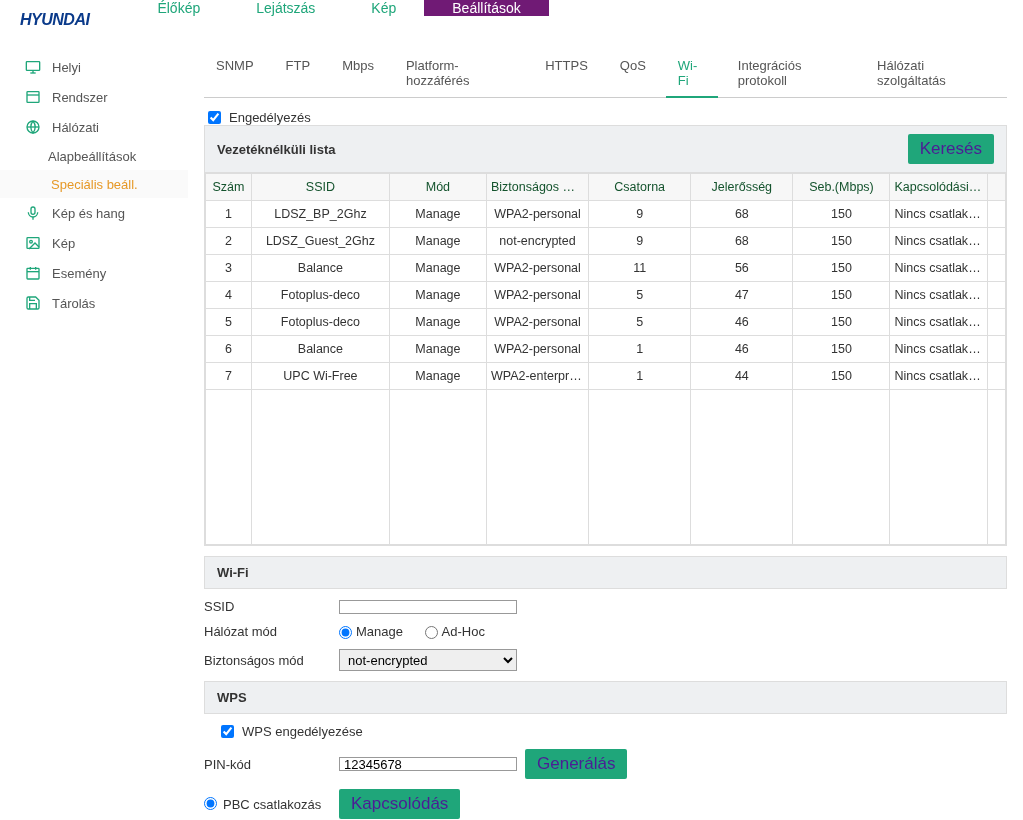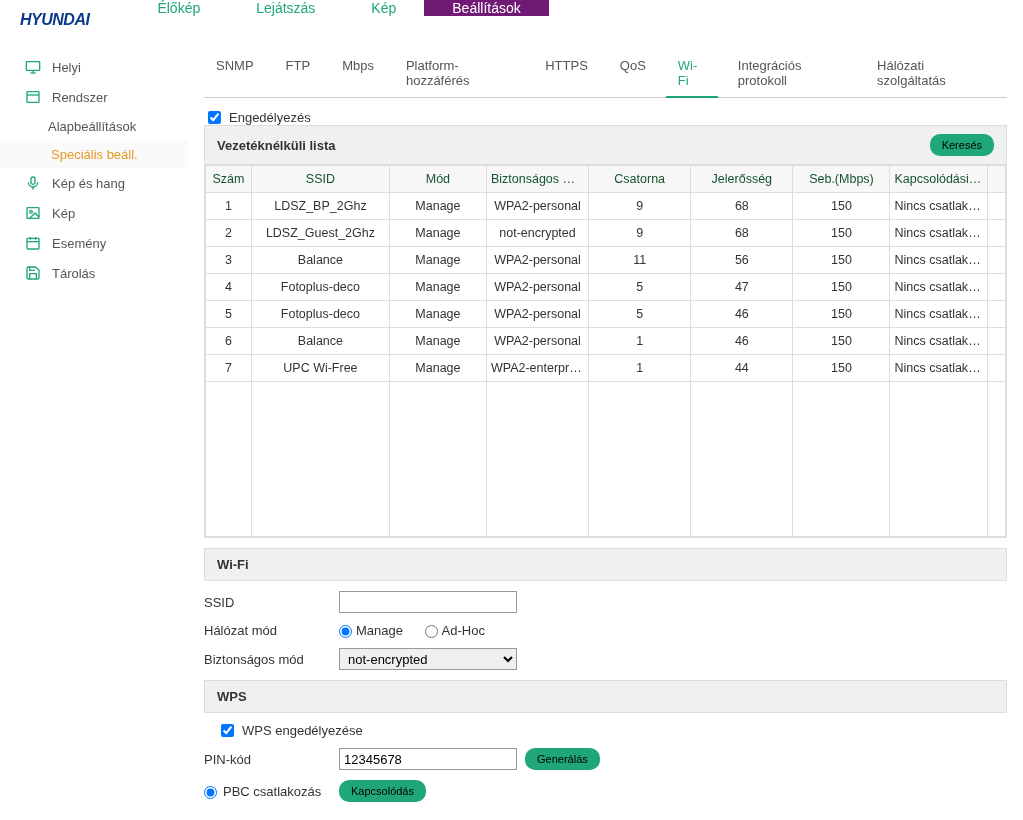--- a/index.html
+++ b/index.html
@@ -15,31 +15,31 @@
 .sidebar-item .icon { width: 18px; height: 18px; margin-right: 10px; color: #1fa67a; display: inline-flex; align-items: center; justify-content: center; }
 .sidebar-sub { padding-left: 48px; height: 28px; display: flex; align-items: center; color: #555; font-size: 13px; cursor: pointer; }
 .sidebar-sub.active { background: #fafafa; color: #e69927; border-left: 3px solid #e69927; margin-left: -3px; padding-left: 51px; }
 .content { flex: 1; padding: 0 16px 30px 16px; }
 .subtabs { display: flex; border-bottom: 1px solid #ccc; margin-top: 10px; }
 .subtab { padding: 8px 12px; color: #555; cursor: pointer; font-size: 13px; margin-right: 8px; }
 .subtab.active { color: #1fa67a; border-bottom: 2px solid #1fa67a; margin-bottom: -1px; }
 .enable-row { padding: 12px 0 0 4px; display: flex; align-items: center; }
 .enable-row input { margin-right: 8px; }
 .panel-header { background: #eef0f2; border: 1px solid #ddd; padding: 8px 12px; display: flex; justify-content: space-between; align-items: center; font-weight: bold; }
-.btn { background: #1fa67a; color: #000000; border: none; padding: 5px 12px; font-size: 11px; cursor: pointer; border-radius: 10px; }
+.btn { background: #1fa67a; color: #4c1d95; border: none; padding: 5px 12px; font-size: 17px; cursor: pointer; border-radius: 2px; }
 table.wifi { width: 100%; border-collapse: collapse; table-layout: fixed; }
 table.wifi th, table.wifi td { border: 1px solid #ddd; padding: 6px 4px; text-align: center; font-size: 12.5px; white-space: nowrap; overflow: hidden; text-overflow: ellipsis; }
 table.wifi th { background: #f7f7f7; font-weight: normal; color: #14532d; }
 .table-wrap { border: 1px solid #ddd; border-top: none; }
 .table-spacer { height: 155px; border-top: none; }
 .table-spacer td { border-top: none; height: 155px; }
 .section-header { background: #eef0f2; border: 1px solid #ddd; padding: 8px 12px; font-weight: bold; margin-top: 10px; }
 .form-row { display: flex; align-items: center; margin-top: 10px; }
 .form-label { width: 135px; color: #333; font-size: 13px; white-space: nowrap; overflow: hidden; text-overflow: ellipsis; }
-.form-input { width: 178px; height: 22px; border: 1px solid #999; padding: 0 4px; font-size: 13px; }
+.form-input { width: 178px; height: 14px; border: 1px solid #999; padding: 0 4px; font-size: 13px; }
 select.form-input { height: 22px; }
 .radio-group label { margin-right: 18px; font-size: 13px; }
 .radio-group input { margin-right: 4px; vertical-align: middle; }
 .col-num { width: 45px; }
 .col-ssid { width: 135px; }
 .col-mode { width: 95px; }
 .col-sec { width: 100px; }
 .col-ch { width: 100px; }
 .col-sig { width: 100px; }
 .col-sp { width: 95px; }
@@ -72,20 +72,30 @@
       <span>Helyi</span>
     </div>
     <div class="sidebar-item">
       <span class="icon">
           <svg width="16" height="16" viewBox="0 0 24 24" fill="none" stroke="currentColor" stroke-width="2">
             <rect x="3" y="4" width="18" height="16" rx="1"></rect>
             <line x1="3" y1="9" x2="21" y2="9"></line>
           </svg>
         </span>
       <span>Rendszer</span>
+    </div>
+    <div class="sidebar-item">
+      <span class="icon">
+          <svg width="16" height="16" viewBox="0 0 24 24" fill="none" stroke="currentColor" stroke-width="2">
+            <circle cx="12" cy="12" r="9"></circle>
+            <line x1="3" y1="12" x2="21" y2="12"></line>
+            <path d="M12 3a14 14 0 0 1 0 18a14 14 0 0 1 0-18"></path>
+          </svg>
+        </span>
+      <span>Hálózati</span>
     </div>
     <div class="sidebar-sub">Alapbeállítások</div>
     <div class="sidebar-sub active">Speciális beáll.</div>
     <div class="sidebar-item">
       <span class="icon">
           <svg width="16" height="16" viewBox="0 0 24 24" fill="none" stroke="currentColor" stroke-width="2">
             <rect x="9" y="3" width="6" height="11" rx="3"></rect>
             <path d="M5 11a7 7 0 0 0 14 0"></path>
             <line x1="12" y1="18" x2="12" y2="22"></line>
           </svg>
@@ -296,21 +306,21 @@
       <span>WPS engedélyezése</span>
     </div>
 
     <div class="form-row">
       <div class="form-label">PIN-kód</div>
       <input class="form-input" type="text" value="12345678" style="">
       <button class="btn" style="margin-left:8px">Generálás</button>
     </div>
 
     <div class="form-row">
-      <div class="form-label" style="display:flex;align-items:flex-end;">
+      <div class="form-label" style="display:flex;align-items:flex-start;">
         <input type="radio" name="wpsmode" checked="" style="margin-right: 6px;">
         <span>PBC csatlakozás</span>
       </div>
       <button class="btn">Kapcsolódás</button>
     </div>
 
   </div>
 </div>
 
 </body></html>

